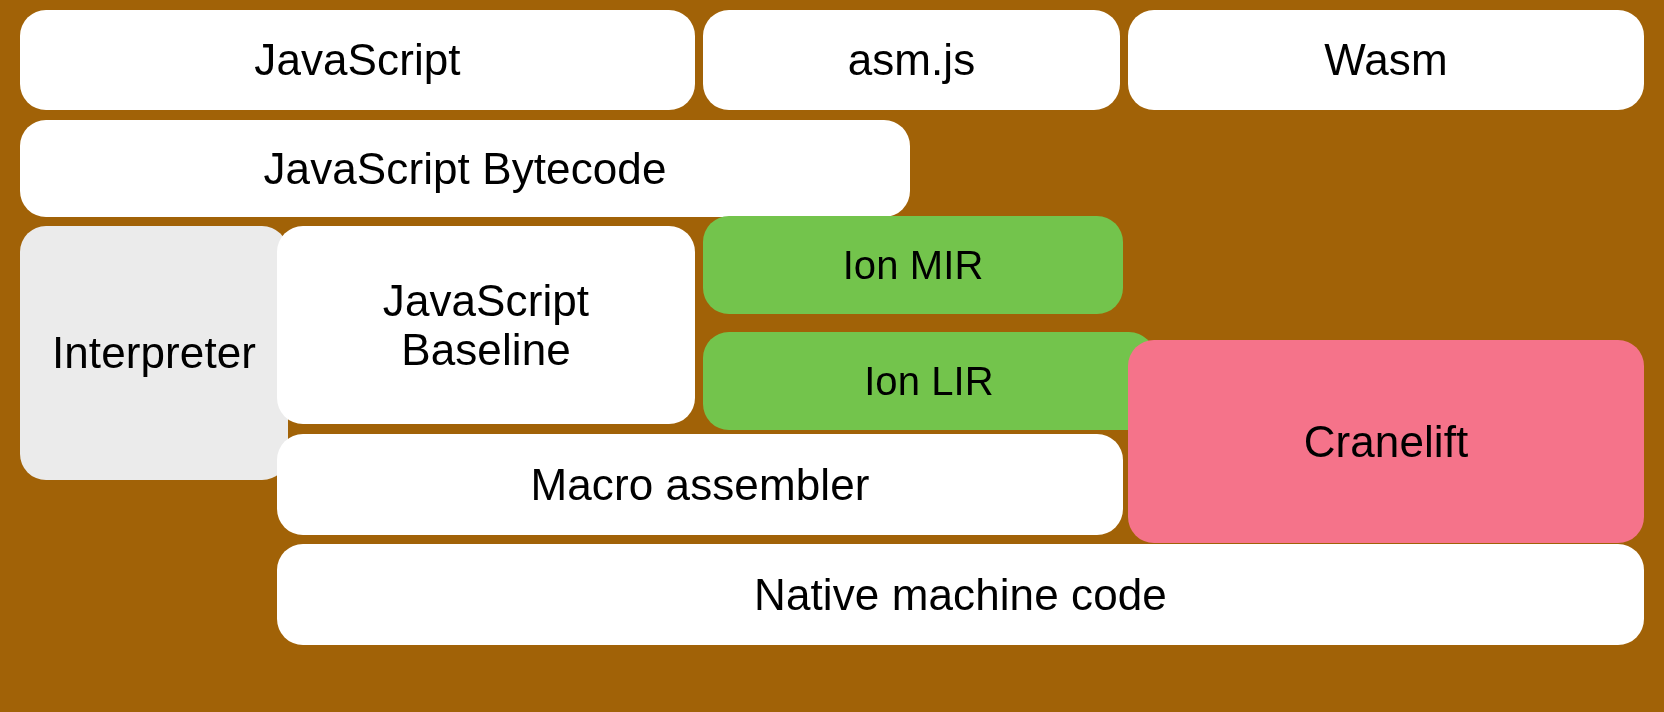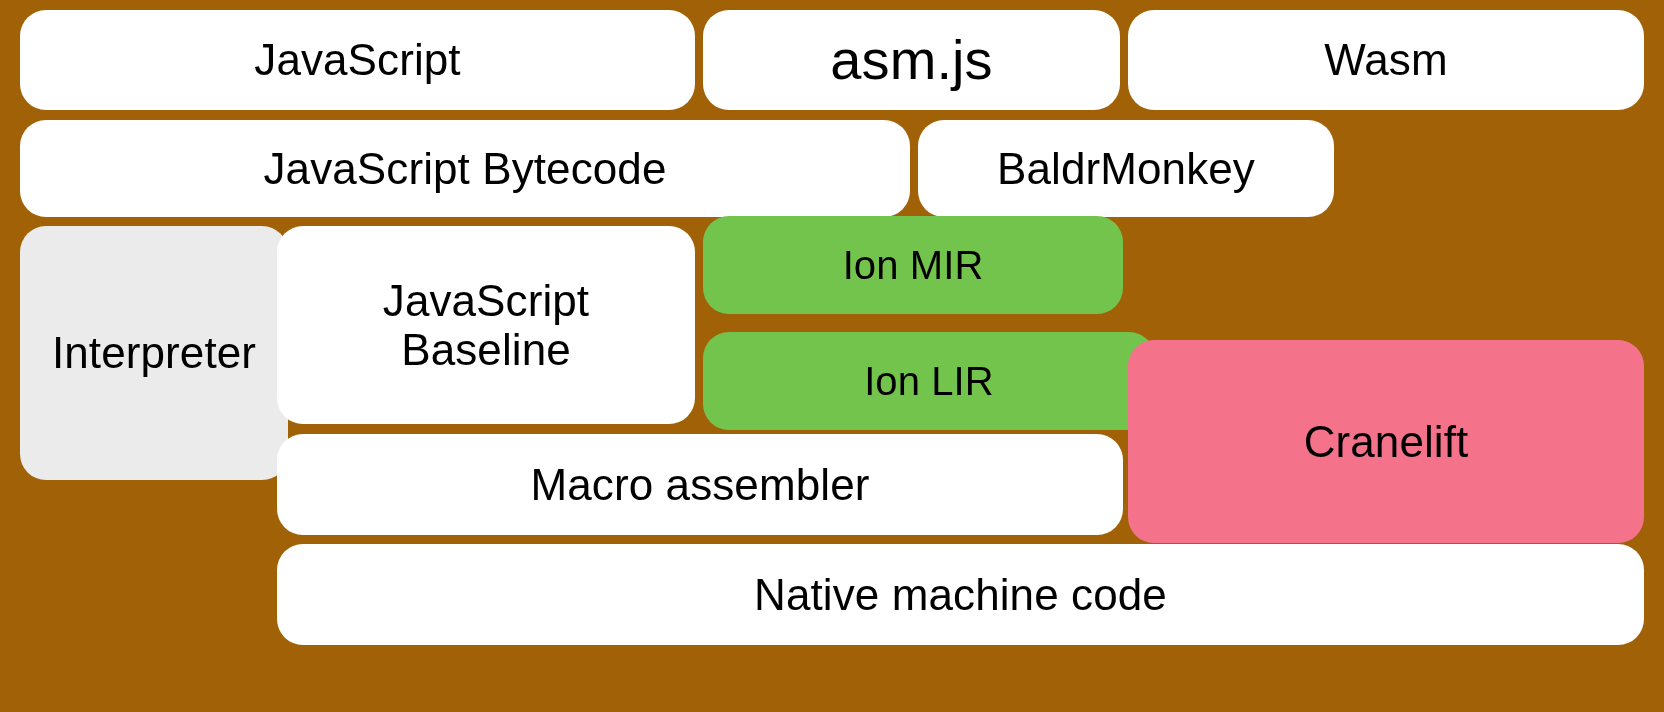--- a/index.html
+++ b/index.html
@@ -43,30 +43,27 @@
   .fill-pink   { background: #f5738a; }
 </style>
 </head>
 <body>
 
 <div id="diagram" style="background: #a16207;">
     <div class="node fill-white" style="left: 20px; top: 10px; width: 675px; height: 100px;">
       <span class="label" style="font-size: 44px;">JavaScript</span>
     </div>
     <div class="node fill-white" style="left: 703px; top: 10px; width: 417px; height: 100px;">
-      <span class="label" style="font-size: 56px;">asm.js</span>
+      <span class="label" style="font-size: 44px;">asm.js</span>
     </div>
     <div class="node fill-white" style="left: 20px; top: 120px; width: 890px; height: 97px;">
       <span class="label" style="font-size: 44px;">JavaScript Bytecode</span>
     </div>
     <div class="node fill-white" style="left: 1128px; top: 10px; width: 516px; height: 100px;">
       <span class="label" style="font-size: 44px;">Wasm</span>
-    </div>
-    <div class="node fill-white" style="left: 918px; top: 120px; width: 416px; height: 97px;">
-      <span class="label" style="font-size: 44px;">BaldrMonkey</span>
     </div>
     <div class="node fill-gray" style="left: 20px; top: 226px; width: 268px; height: 254px;">
       <span class="label" style="font-size: 44px;">Interpreter</span>
     </div>
     <div class="node fill-white" style="left: 277px; top: 226px; width: 418px; height: 198px;">
       <span class="label" style="font-size: 44px;">JavaScript
 Baseline</span>
     </div>
     <div class="node fill-green" style="left: 703px; top: 216px; width: 420px; height: 98px;">
       <span class="label" style="font-size: 40px;">Ion MIR</span>

